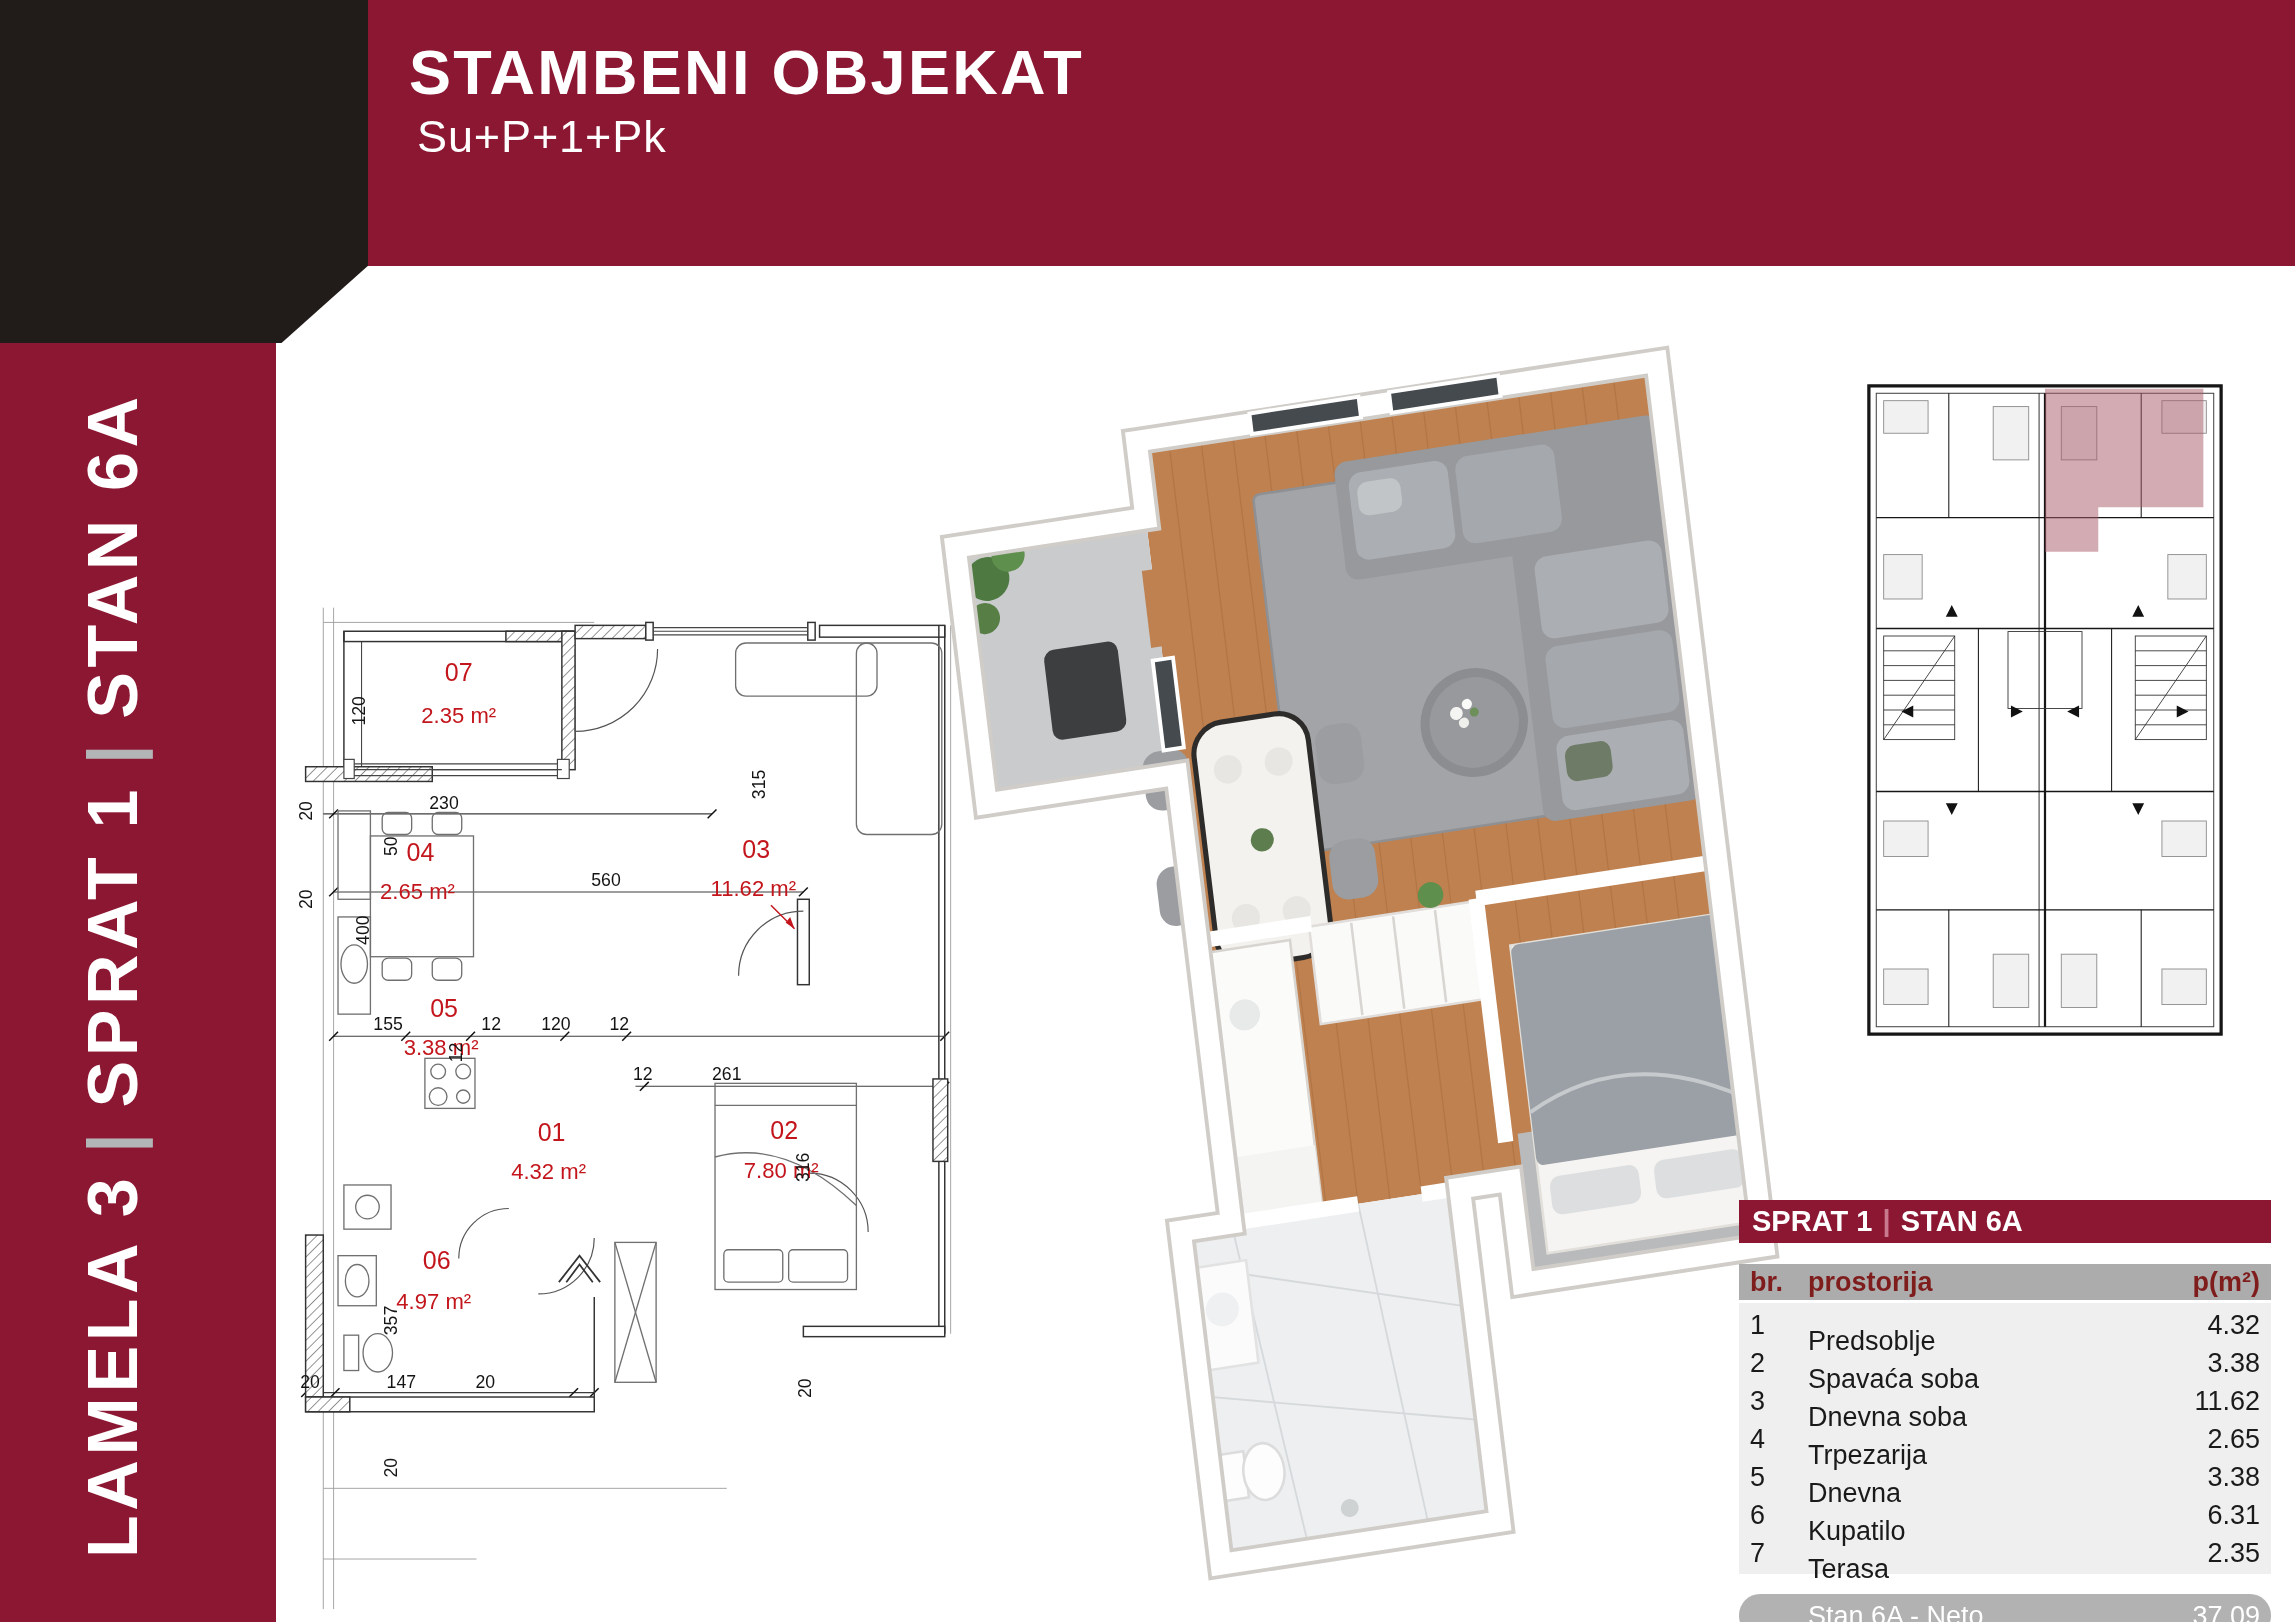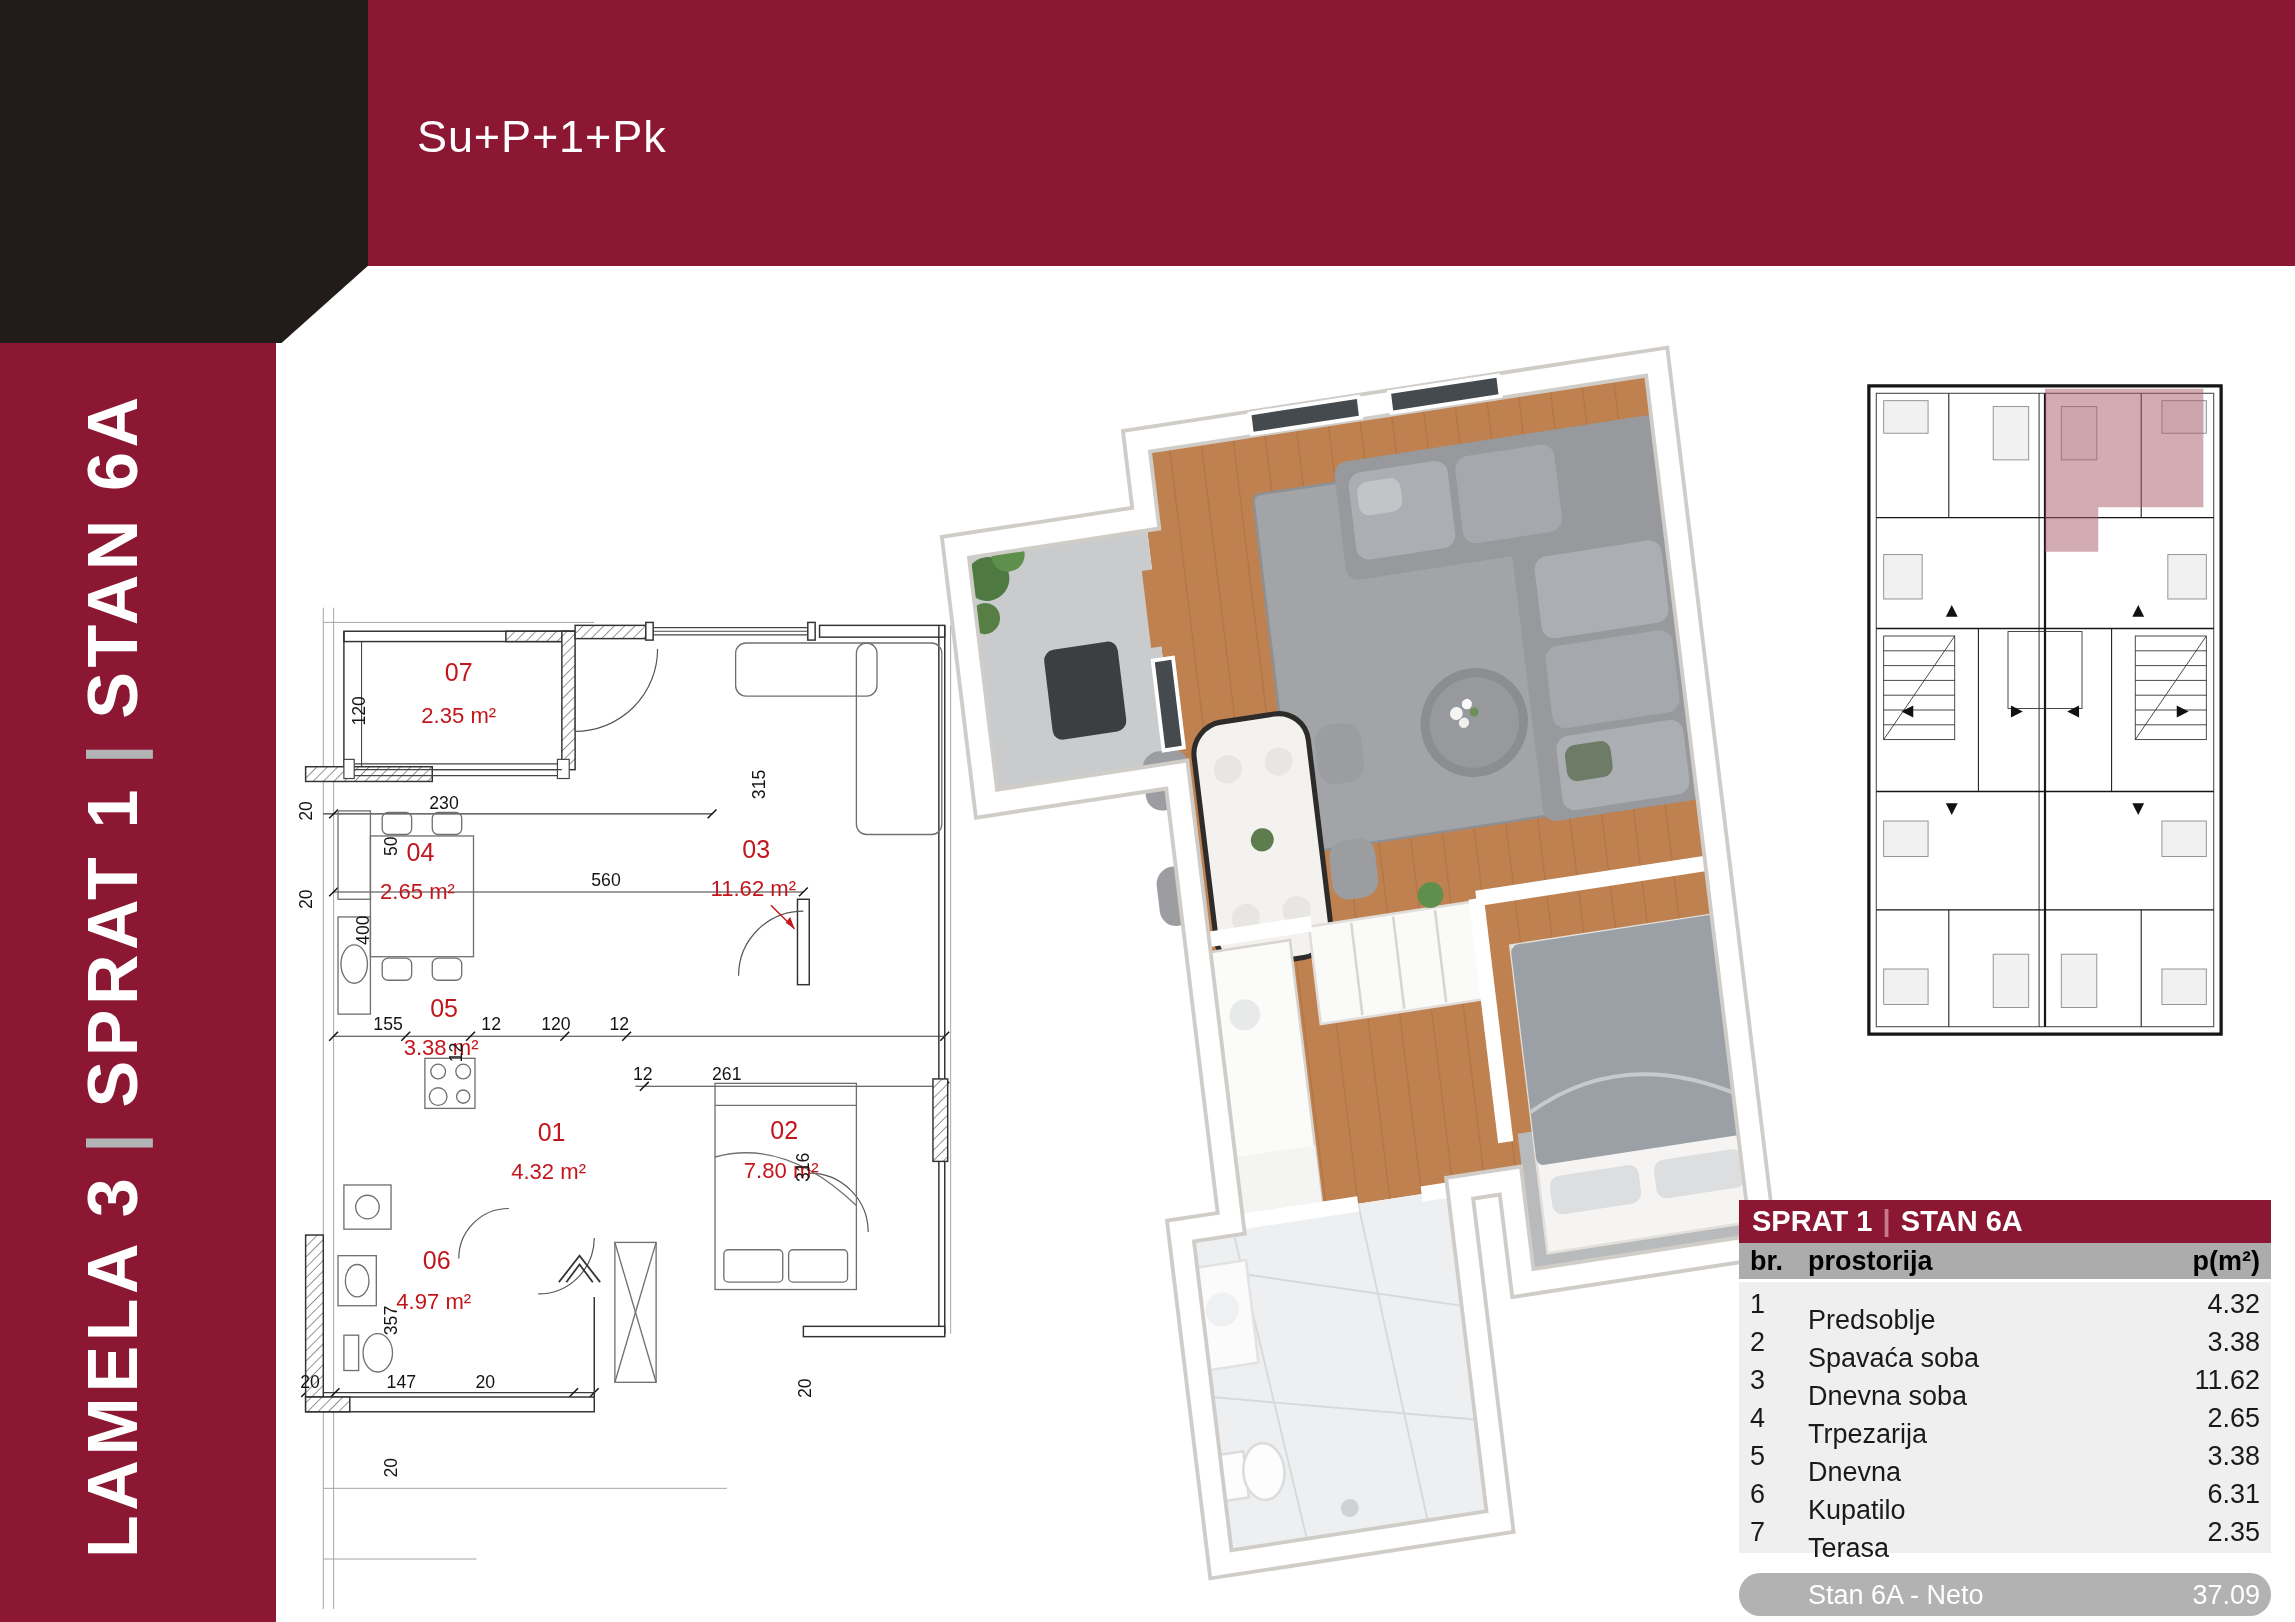--- a/index.html
+++ b/index.html
@@ -18,21 +18,21 @@
   #sidebar{left:0;top:343px;width:276px;height:1280px;background:#8C1733;}
   #sidebar-text{left:73px;top:1558px;transform:rotate(-90deg);transform-origin:0 0;
                 white-space:nowrap;color:#ffffff;font-weight:bold;font-size:70px;letter-spacing:4.6px;}
   #sidebar-text .sep{color:#B3B4B6;margin:0 21px;font-weight:bold;}
 
   
   #unit-table{left:1739px;top:1200px;width:532px;}
   .t-head{height:43px;background:#8C1733;color:#fff;font-size:29px;font-weight:bold;
           display:flex;align-items:center;padding-left:13px;box-sizing:border-box;}
   .t-head .sep{color:#C9798E;margin:0 10.2px;}
-  .t-cols{margin-top:0;height:36px;background:#ACACAC;color:#000000;font-size:27px;font-weight:bold;
+  .t-cols{margin-top:21px;height:36px;background:#ACACAC;color:#7f1d1d;font-size:27px;font-weight:bold;
           position:relative;display:block;}
   .t-cols .c-num{position:absolute;left:11px;top:50%;transform:translateY(-50%);}
   .t-cols .c-room{position:absolute;left:69px;top:50%;transform:translateY(-50%);}
   .t-cols .c-area{position:absolute;right:11px;top:50%;transform:translateY(-50%);}
   .t-body{margin-top:2.8px;background:#EFEFEF;padding:2.8px 0;}
   .t-row{height:38px;position:relative;color:#1A1A1A;font-size:27px;}
   .t-row .r-num{position:absolute;left:11px;top:50%;transform:translateY(-50%);}
   .t-row .r-room{position:absolute;left:69px;top:50%;transform:translateY(-50%);margin-top:16px;}
   .t-row .r-area{position:absolute;right:11px;top:50%;transform:translateY(-50%);}
   .t-foot{margin-top:20px;height:43px;background:#B2B2B2;color:#fff;font-size:27px;position:relative;border-radius:21px;}
@@ -43,20 +43,21 @@
   .red{fill:#C3161C;}
   .dim{fill:#141414;}
 </style>
 </head>
 <body>
 
 <div id="page">
 
   <div class="abs" id="banner"></div>
   <div class="abs" id="dark-block"></div>
+  <div class="abs" id="hdr-title">STAMBENI OBJEKAT</div>
   <div class="abs" id="hdr-sub">Su+P+1+Pk</div>
 
   <div class="abs" id="sidebar"></div>
   <div class="abs" id="sidebar-text">
     <span>LAMELA 3</span><span class="sep">|</span><span>SPRAT 1</span><span class="sep">|</span><span>STAN 6A</span>
   </div>
 
   <svg class="abs" style="left:285px;top:590px" width="673" height="1025" viewBox="0 0 457 696">
     <defs>
       <pattern id="hatch" width="5" height="5" patternUnits="userSpaceOnUse" patternTransform="rotate(45)">

